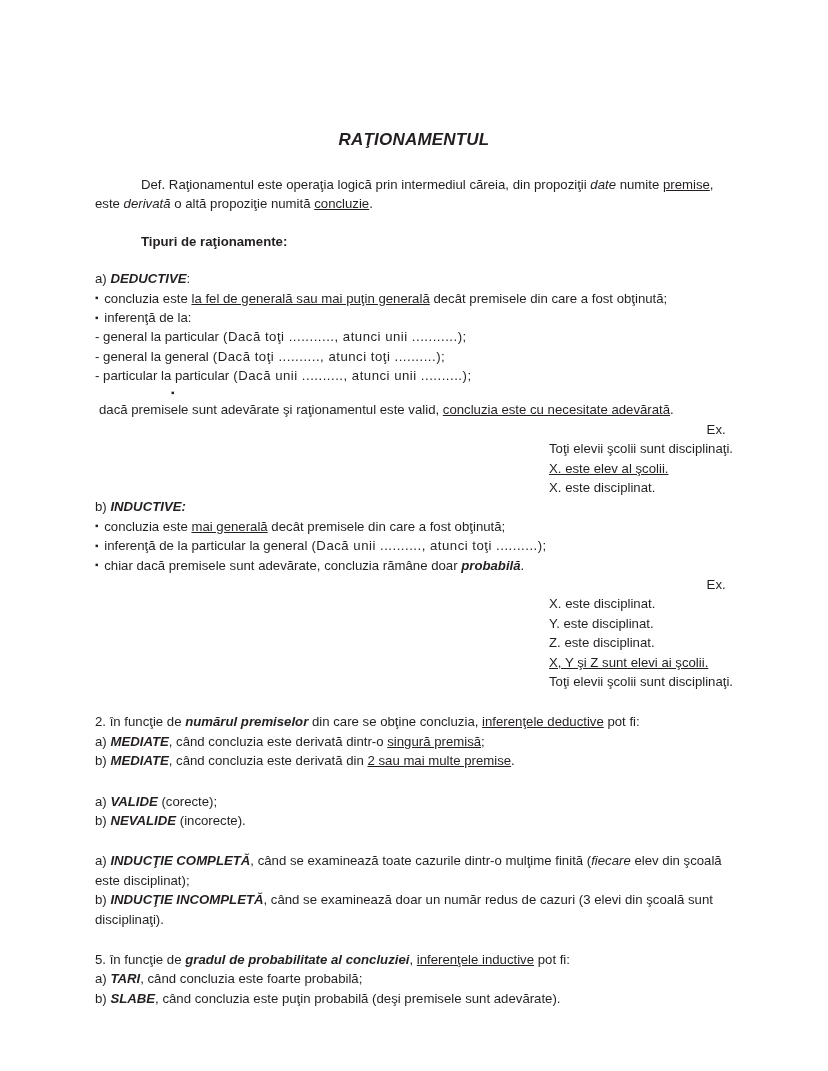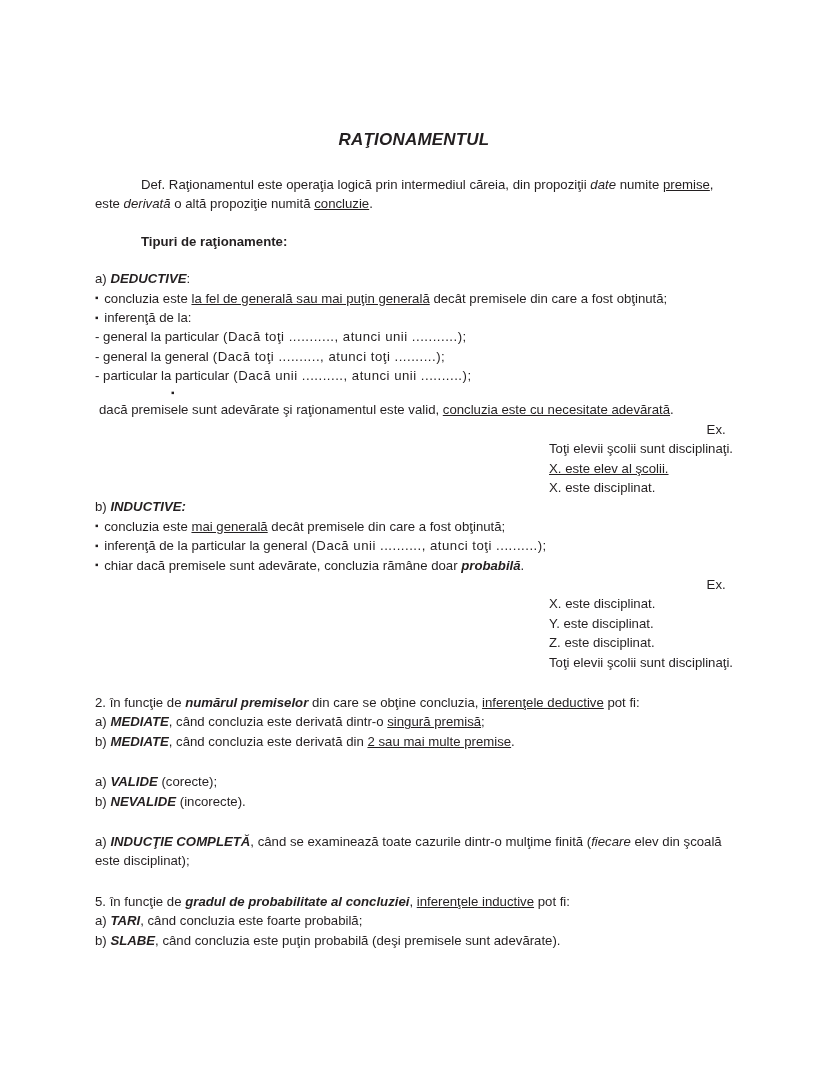--- a/index.html
+++ b/index.html
@@ -133,20 +133,21 @@
     <p class="block ind-2"><span class="bullet">▪</span> <span>inferenţă de la </span><b>particular</b><span> la </span><b>general</b><span class="dots"> (Dacă unii .........., atunci toţi ..........);</span></p>
 
     <p class="block ind-2"><span class="bullet">▪</span> <span>chiar dacă premisele sunt adevărate, concluzia rămâne doar </span><span class="bi">probabilă</span><span>.</span></p>
 
     <div class="row ind-ex">
       <span class="label"><b>Ex.</b><span>&nbsp;&nbsp;</span></span>
       <span class="body">
         <span style="display:block"><span>X. este disciplinat.</span></span>
         <span style="display:block"><span>Y. este disciplinat.</span></span>
         <span style="display:block"><span>Z. este disciplinat.</span></span>
+        <span style="display:block"><span class="u">X, Y şi Z sunt elevi ai şcolii.</span></span>
         <span style="display:block"><span>Toţi elevii şcolii sunt disciplinaţi.</span></span>
       </span>
     </div>
 
     <div class="gap-lg"></div>
 
     <p class="block"><span>2.</span> <span>în funcţie de </span><span class="bi">numărul premiselor</span><span> din care se obţine concluzia, </span><span class="u">inferenţele deductive</span><span> pot fi:</span></p>
 
     <p class="block"><span>a)</span> <span class="bi">MEDIATE</span><span>, când concluzia este derivată dintr-o </span><span class="u">singură premisă</span><span>;</span></p>
 
@@ -157,20 +158,21 @@
 
     <p class="block"><span>a)</span> <span class="bi">VALIDE</span><span> (corecte);</span></p>
 
     <p class="block"><span>b)</span> <span class="bi">NEVALIDE</span><span> (incorecte).</span></p>
 
     <div class="gap-lg"></div>
 
 
     <p class="block"><span>a)</span> <span class="bi">INDUCŢIE COMPLETĂ</span><span>, când se examinează </span><b>toate cazurile</b><span> dintr-o mulţime finită (</span><i>fiecare</i><span> elev din şcoală este disciplinat);</span></p>
 
+    <p class="block"><span>b)</span> <span class="bi">INDUCŢIE INCOMPLETĂ</span><span>, când se examinează doar un </span><b>număr redus de cazuri</b><span> (3 elevi din şcoală sunt disciplinaţi).</span><i></i><span></span></p>
 
     <div class="gap-lg"></div>
 
     <p class="block"><span>5.</span> <span>în funcţie de </span><span class="bi">gradul de probabilitate al concluziei</span><span>, </span><span class="u">inferenţele inductive</span><span> pot fi:</span></p>
 
     <p class="block"><span>a)</span> <span class="bi">TARI</span><span>, când concluzia este foarte probabilă;</span></p>
 
     <p class="block"><span>b)</span> <span class="bi">SLABE</span><span>, când concluzia este puţin probabilă (deşi premisele sunt adevărate).</span></p>
 
   </div>

